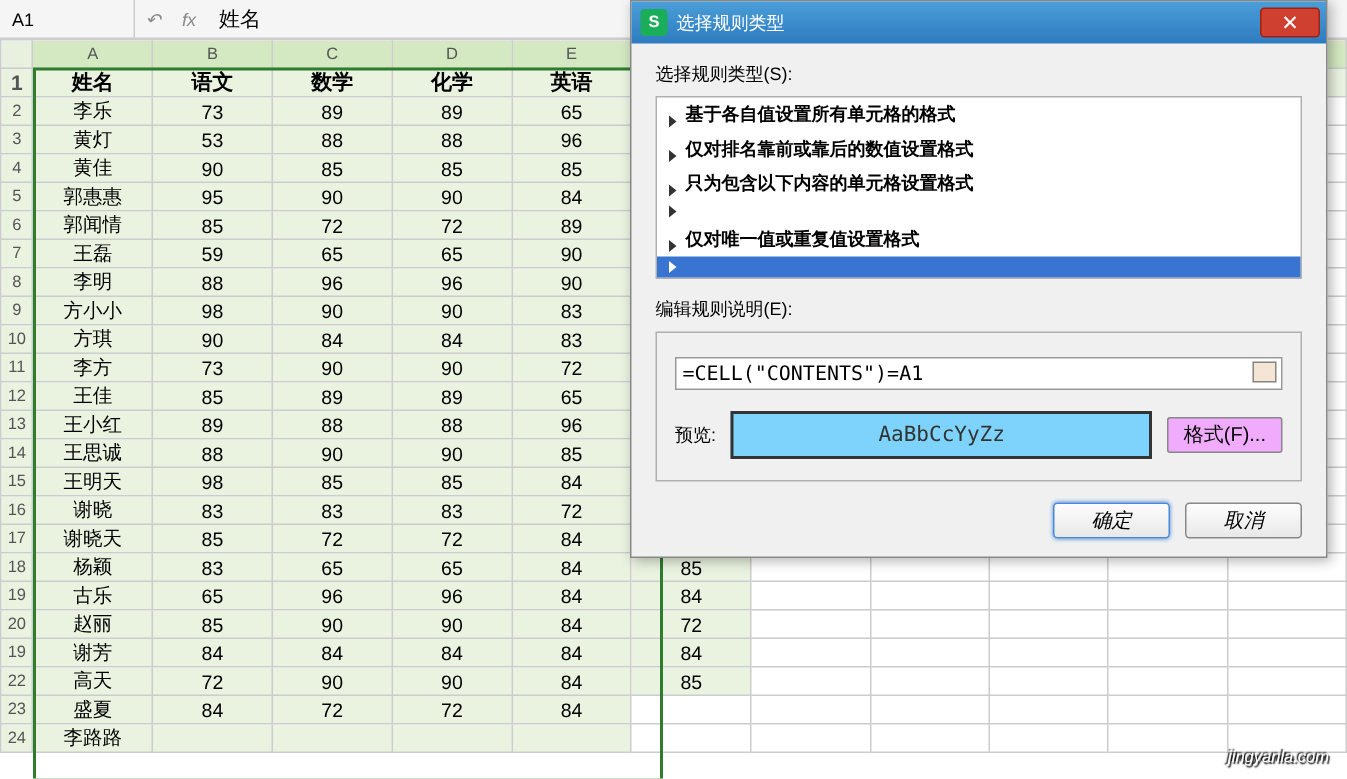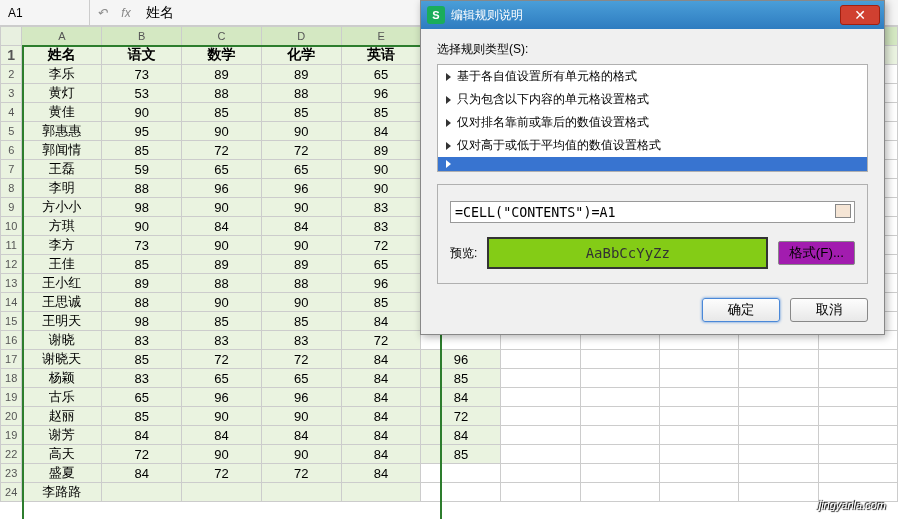--- a/index.html
+++ b/index.html
@@ -17,34 +17,34 @@
 .data-row td { background: #eaf3e0; }
 .hdr-row td { background: #eaf3e0; font-weight: bold; font-size: 14px; }
 .sel-border { position: absolute; top: 19px; left: 22px; width: 420px; height: 476px; border: 2px solid #2d7d2d; pointer-events: none; }
 .dialog { position: absolute; top: 0; left: 420px; width: 465px; background: #f0f0f0; border: 1px solid #888; box-shadow: 2px 2px 8px rgba(0,0,0,0.3); }
 .dlg-title { background: linear-gradient(#4a9ed8, #2e7cc0); color: #fff; height: 28px; display: flex; align-items: center; padding-left: 6px; }
 .dlg-icon { width: 18px; height: 18px; background: #1aad5a; border-radius: 3px; margin-right: 6px; display: flex; align-items: center; justify-content: center; color: #fff; font-weight: bold; font-size: 11px; }
 .dlg-close { margin-left: auto; width: 40px; height: 20px; background: #d04030; border: 1px solid #a02010; color: #fff; text-align: center; line-height: 18px; border-radius: 3px; margin-right: 4px; font-size: 14px; }
 .dlg-body { padding: 12px 16px; }
 .sect-label { margin-bottom: 6px; }
 .rule-list { border: 1px solid #b0b0b0; background: #fff; margin-bottom: 12px; }
-.rule-item { padding: 3px 8px; display: flex; align-items: center; }
+.rule-item { padding: 3px 8px; display: flex; align-items: flex-end; font-weight: bold; }
 .rule-item.sel { background: #3874d0; color: #fff; }
 .tri { width: 0; height: 0; border-top: 4px solid transparent; border-bottom: 4px solid transparent; border-left: 5px solid #333; margin-right: 6px; }
 .rule-item.sel .tri { border-left-color: #fff; }
 .edit-group { border: 1px solid #b0b0b0; padding: 10px 12px 14px; position: relative; margin-top: 6px; }
 .edit-group-label { position: absolute; top: -8px; left: 8px; background: #f0f0f0; padding: 0 4px; }
 .formula-input { width: 100%; height: 22px; border: 1px solid #999; padding: 2px 4px; margin-top: 6px; background: #fff; font-family: monospace; }
 .formula-wrap { position: relative; }
 .ref-icon { position: absolute; right: 4px; top: 9px; width: 16px; height: 14px; border: 1px solid #888; background: #f5e5d5; }
 .preview-row { display: flex; align-items: center; margin-top: 14px; gap: 10px; }
-.preview-box { flex: 1; height: 32px; background: #84cc16; border: 2px solid #333; display: flex; align-items: center; justify-content: center; color: #333; font-family: monospace; font-size: 14px; }
-.fmt-btn { height: 24px; padding: 0 10px; border: 1px solid #888; background: #a21caf; border-radius: 2px; }
+.preview-box { flex: 1; height: 32px; background: #7dd3fc; border: 2px solid #333; display: flex; align-items: center; justify-content: center; color: #333; font-family: monospace; font-size: 14px; }
+.fmt-btn { height: 24px; padding: 0 10px; border: 1px solid #888; background: #f0abfc; border-radius: 2px; }
 .dlg-buttons { display: flex; justify-content: flex-end; gap: 10px; padding-top: 14px; }
-.dlg-btn { width: 78px; height: 24px; border: 1px solid #888; background: linear-gradient(#fdfdfd,#e8e8e8); border-radius: 3px; }
+.dlg-btn { width: 78px; height: 24px; border: 1px solid #888; background: linear-gradient(#fdfdfd,#e8e8e8); border-radius: 3px; font-style: italic; }
 .dlg-btn.primary { border-color: #4a88d8; box-shadow: 0 0 3px #4a88d8; }
 .watermark { position: absolute; right: 12px; bottom: 8px; text-align: right; }
 .wm-cn { font-size: 22px; font-weight: bold; color: #fff; text-shadow: 1px 1px 2px #000, -1px -1px 2px #000, 1px -1px 2px #000, -1px 1px 2px #000; font-style: italic; }
 .wm-check { color: #d03020; font-size: 24px; }
 .wm-en { font-size: 11px; color: #fff; text-shadow: 1px 1px 1px #000, -1px -1px 1px #000; font-style: italic; }
 </style>
 </head>
 <body>
 
 <div class="formula-bar">
@@ -456,46 +456,50 @@
           <td style="background:#fff"></td>
         </tr>
       </tbody>
     </table>
   <div class="sel-border"></div>
 </div>
 
 <div class="dialog">
   <div class="dlg-title">
     <div class="dlg-icon">S</div>
-    <span>编辑规则说明</span>
+    <span>选择规则类型</span>
     <div class="dlg-close">✕</div>
   </div>
   <div class="dlg-body">
     <div class="sect-label">选择规则类型(S):</div>
     <div class="rule-list" id="rule-list">
         <div class="rule-item">
           <span class="tri"></span>
           <span>基于各自值设置所有单元格的格式</span>
         </div>
         <div class="rule-item">
           <span class="tri"></span>
+          <span>仅对排名靠前或靠后的数值设置格式</span>
+        </div>
+        <div class="rule-item">
+          <span class="tri"></span>
           <span>只为包含以下内容的单元格设置格式</span>
         </div>
         <div class="rule-item">
           <span class="tri"></span>
-          <span>仅对排名靠前或靠后的数值设置格式</span>
         </div>
         <div class="rule-item">
           <span class="tri"></span>
-          <span>仅对高于或低于平均值的数值设置格式</span>
+          <span>仅对唯一值或重复值设置格式</span>
         </div>
         <div class="rule-item sel">
           <span class="tri"></span>
         </div>
       </div>
+    <div class="sect-label">编辑规则说明(E):</div>
     <div class="edit-group">
       <div class="formula-wrap">
         <input class="formula-input" value="=CELL(&quot;CONTENTS&quot;)=A1" style="">
         <div class="ref-icon"></div>
       </div>
       <div class="preview-row">
         <span>预览:</span>
         <div class="preview-box">AaBbCcYyZz</div>
         <button class="fmt-btn">格式(F)...</button>
       </div>

